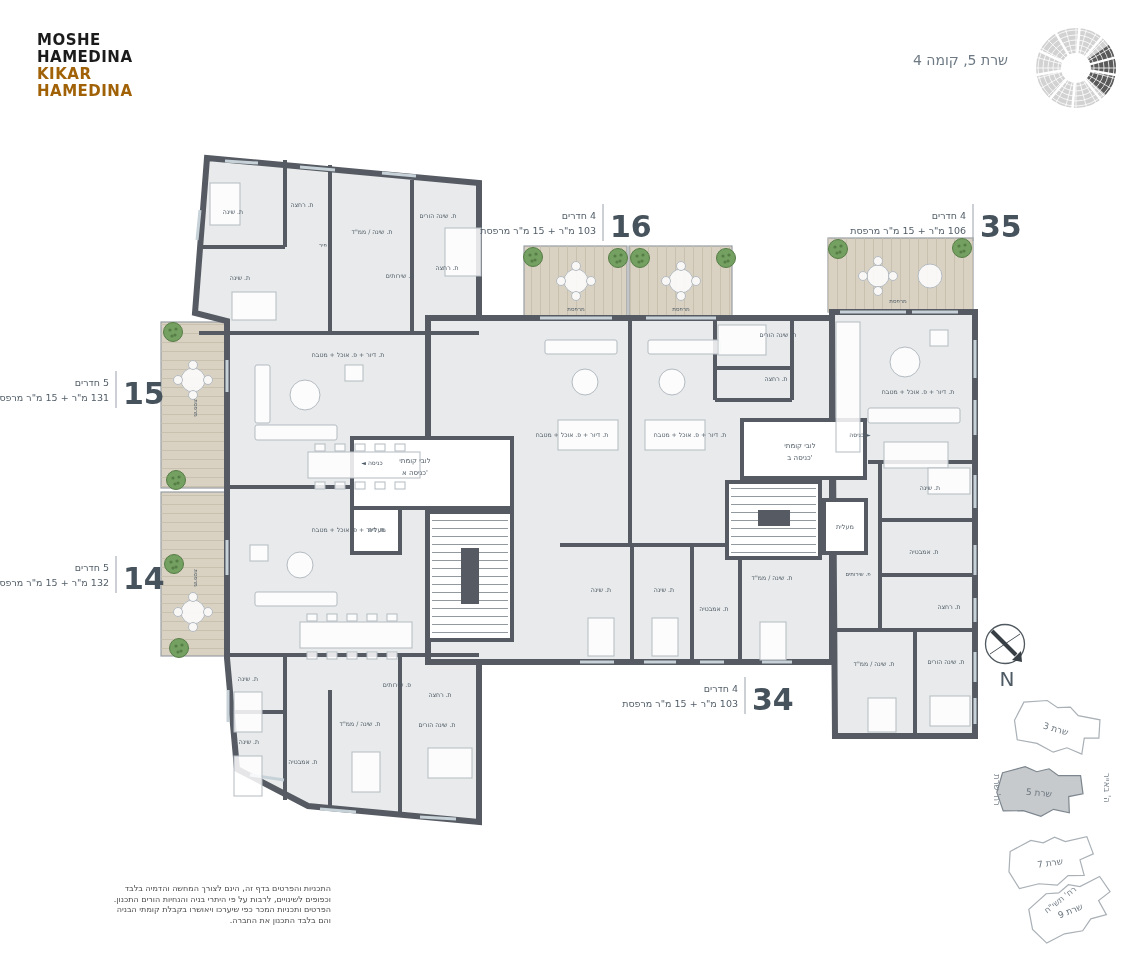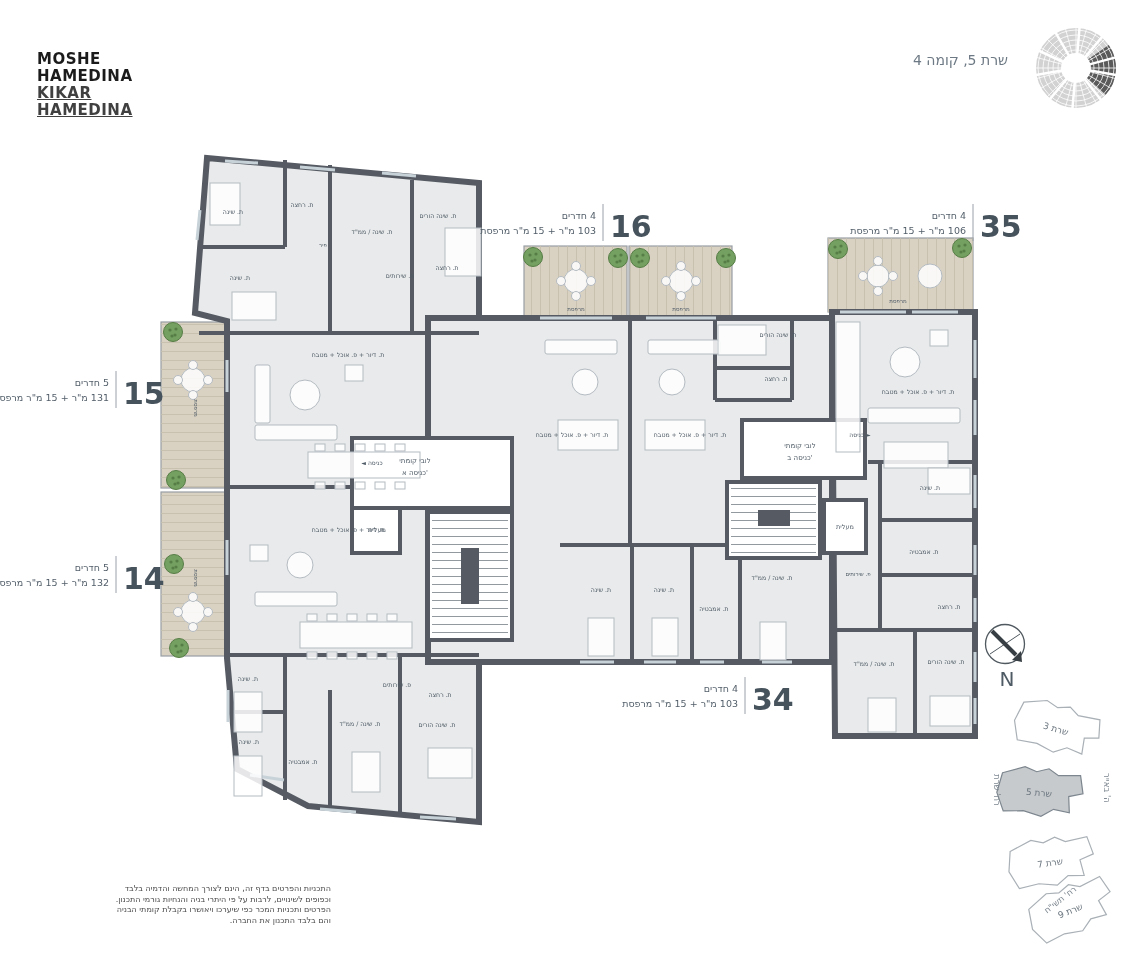--- a/index.html
+++ b/index.html
@@ -1,20 +1,20 @@
 <!DOCTYPE html>
 <html><head>
 <meta charset="utf-8">
 <style>
   html,body{margin:0;padding:0;background:#fff;}
   .page{position:relative;width:1148px;height:956px;background:#ffffff;overflow:hidden;
         font-family:"DejaVu Sans",sans-serif;}
-  .logo{position:absolute;left:37px;top:51px;font-weight:bold;font-size:15px;
+  .logo{position:absolute;left:37px;top:32px;font-weight:bold;font-size:15px;
         line-height:17px;letter-spacing:.5px;color:#1b1b1b;}
-  .logo .muted{color:#404040;text-decoration:underline;}
+  .logo .muted{color:#a16207;}
   .page-title{position:absolute;right:140px;top:52px;font-size:14px;color:#6d7984;
         direction:rtl;white-space:nowrap;}
   .brand-donut{position:absolute;left:1032px;top:24px;}
   .plan-svg{position:absolute;left:0;top:0;}
   .disclaimer{position:absolute;left:35px;top:884px;width:296px;font-size:8px;
         line-height:10.5px;color:#4a4a4a;direction:rtl;text-align:right;}
   svg text{font-family:"DejaVu Sans",sans-serif;}
 </style>
 </head>
 <body>
@@ -407,18 +407,18 @@
       </g>
     <g id="keyplan-streets">
         <text x="994" y="790" font-size="8.5" fill="#7f8891" text-anchor="middle" transform="rotate(90 994 790)">רח' שרת</text>
         <text x="1104" y="788" font-size="8.5" fill="#7f8891" text-anchor="middle" transform="rotate(90 1104 788)">ה' באייר</text>
         <text x="1062" y="902" font-size="8.5" fill="#7f8891" text-anchor="middle" transform="rotate(-38 1062 902)">רח' תשי"ח</text>
       </g>
   </svg>
 
   <div class="disclaimer" id="disclaimer">
       <div>התכניות והפרטים בדף זה, הינם לצורך המחשה והדמיה בלבד</div>
-      <div>וכפופים לשינויים, לרבות על פי היתרי בניה והנחיות גורמי התכנון.</div>
+      <div>וכפופים לשינויים, לרבות על פי היתרי בניה והנחיות הורים התכנון.</div>
       <div>הפרטים ותכניות המכר כפי שיערכו ויאושרו בקבלת קומתי הבניה</div>
       <div>והם בלבד התכנון את החברה.</div>
     </div>
 
 </div>
 
 </body></html>

